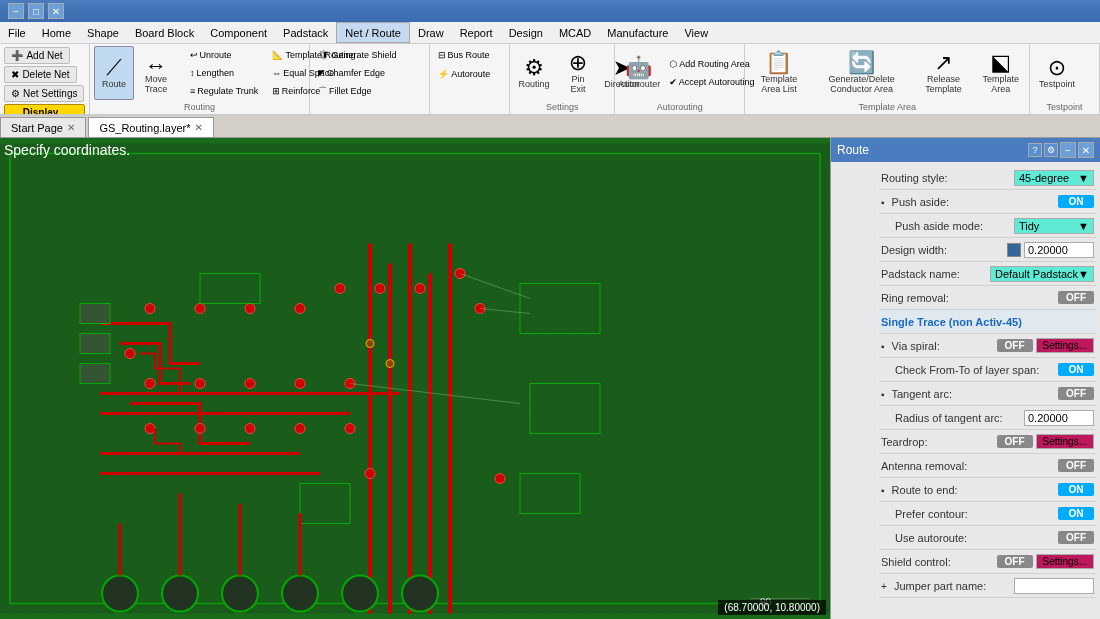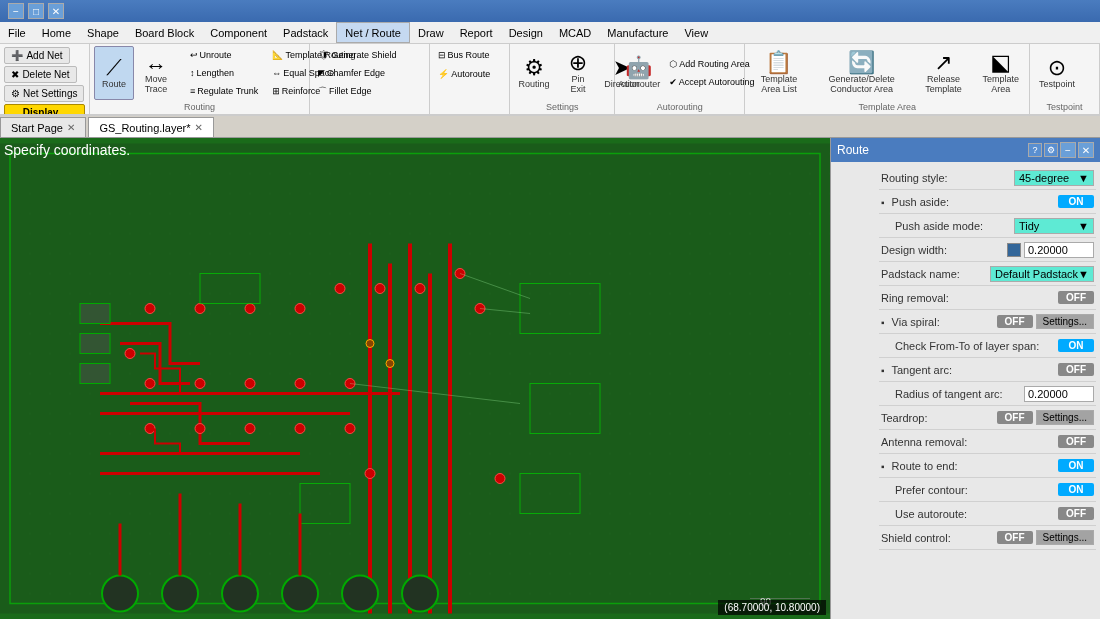--- a/index.html
+++ b/index.html
@@ -253,21 +253,21 @@
 
     .text-input {
       background: white;
       border: 1px solid #aaa;
       padding: 1px 4px;
       font-size: 11px;
       width: 80px;
     }
 
     .settings-btn {
-      background: #a3a3a3;
+      background: #be185d;
       border: 1px solid #aaa;
       padding: 1px 6px;
       font-size: 10px;
       cursor: pointer;
     }
 
     .collapse-icon { margin-right: 4px; color: #333; font-size: 10px; }
     .expand-icon { margin-right: 4px; color: #333; font-size: 10px; }
 
     
@@ -711,20 +711,23 @@
           </div>
         </div>
 
         <div class="setting-row">
           <span class="setting-label">Ring removal:</span>
           <div class="setting-value">
             <div class="toggle-off">OFF</div>
           </div>
         </div>
 
+        <div class="setting-row" style="background:#e0e8f0;">
+          <span class="setting-label blue">Single Trace (non Activ-45)</span>
+        </div>
 
         <div class="setting-row">
           <span class="setting-label">
             <span class="collapse-icon">▪</span>
             <span>Via spiral:</span>
           </span>
           <div class="setting-value">
             <div class="toggle-off">OFF</div>
             <button class="settings-btn">Settings...</button>
           </div>
@@ -794,20 +797,29 @@
         </div>
 
         <div class="setting-row">
           <span class="setting-label">Shield control:</span>
           <div class="setting-value">
             <div class="toggle-off">OFF</div>
             <button class="settings-btn">Settings...</button>
           </div>
         </div>
 
+        <div class="setting-row">
+          <span class="setting-label">
+            <span class="expand-icon">+</span>
+            <span>Jumper part name:</span>
+          </span>
+          <div class="setting-value">
+            <input class="text-input" type="text" value="" style="width: 80px; font-size: 11px; border: 1px solid rgb(170, 170, 170); padding: 1px 3px;">
+          </div>
+        </div>
 
         <div style="padding: 4px 2px;">
           
         </div>
 
       </div>
     </div>
   </div>
 </div>
 

